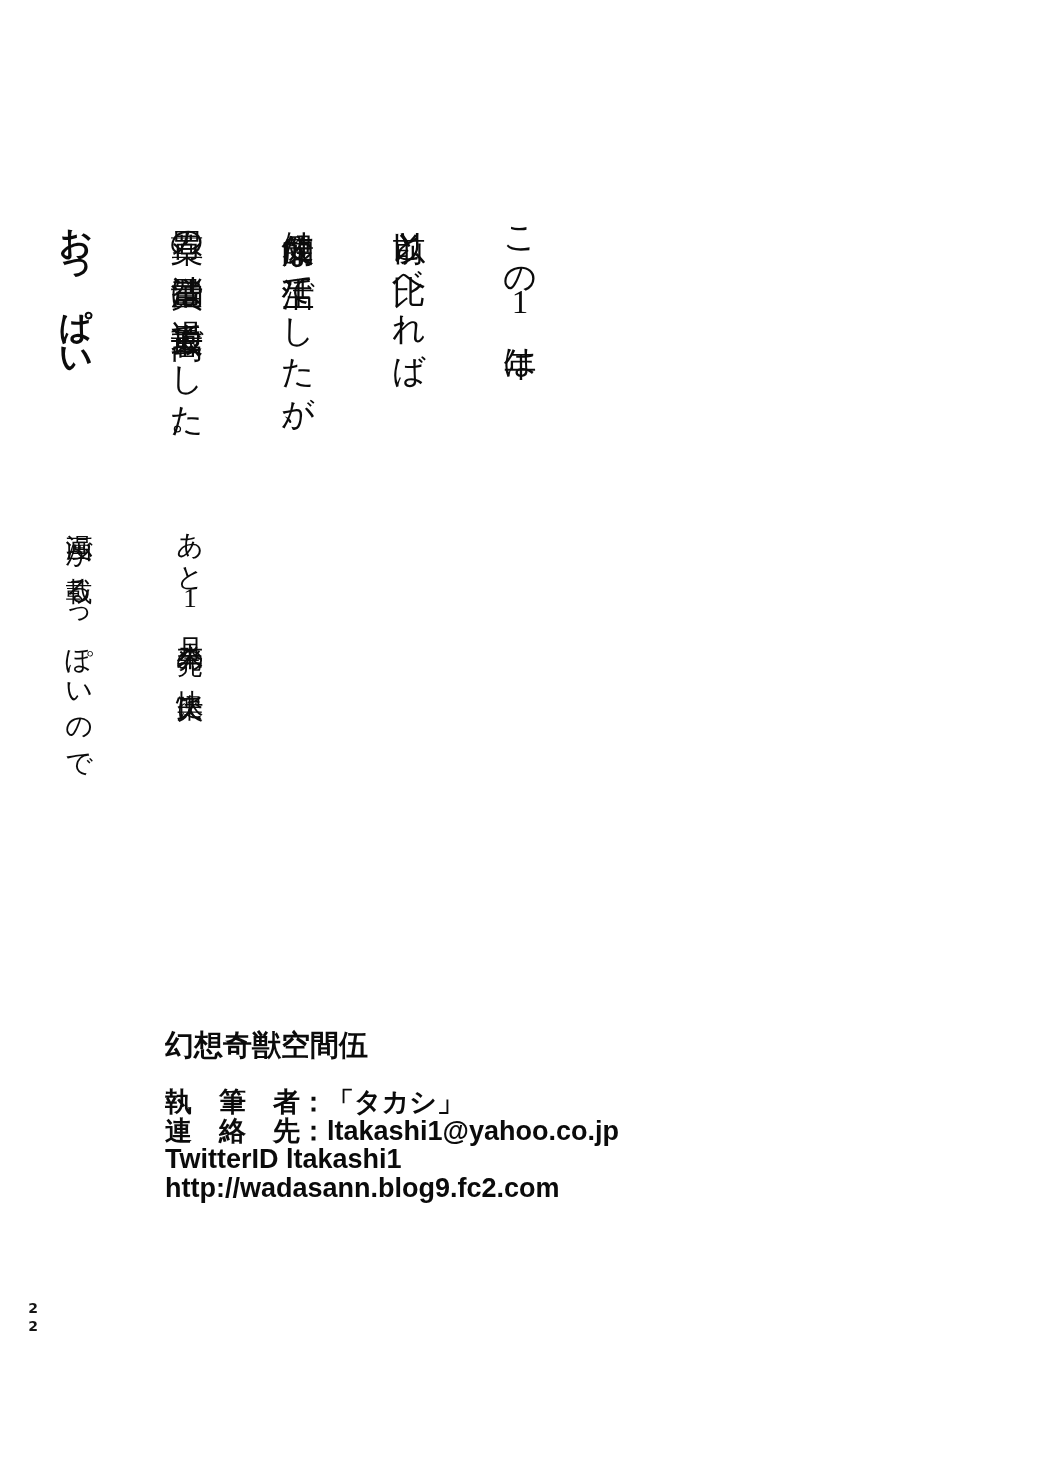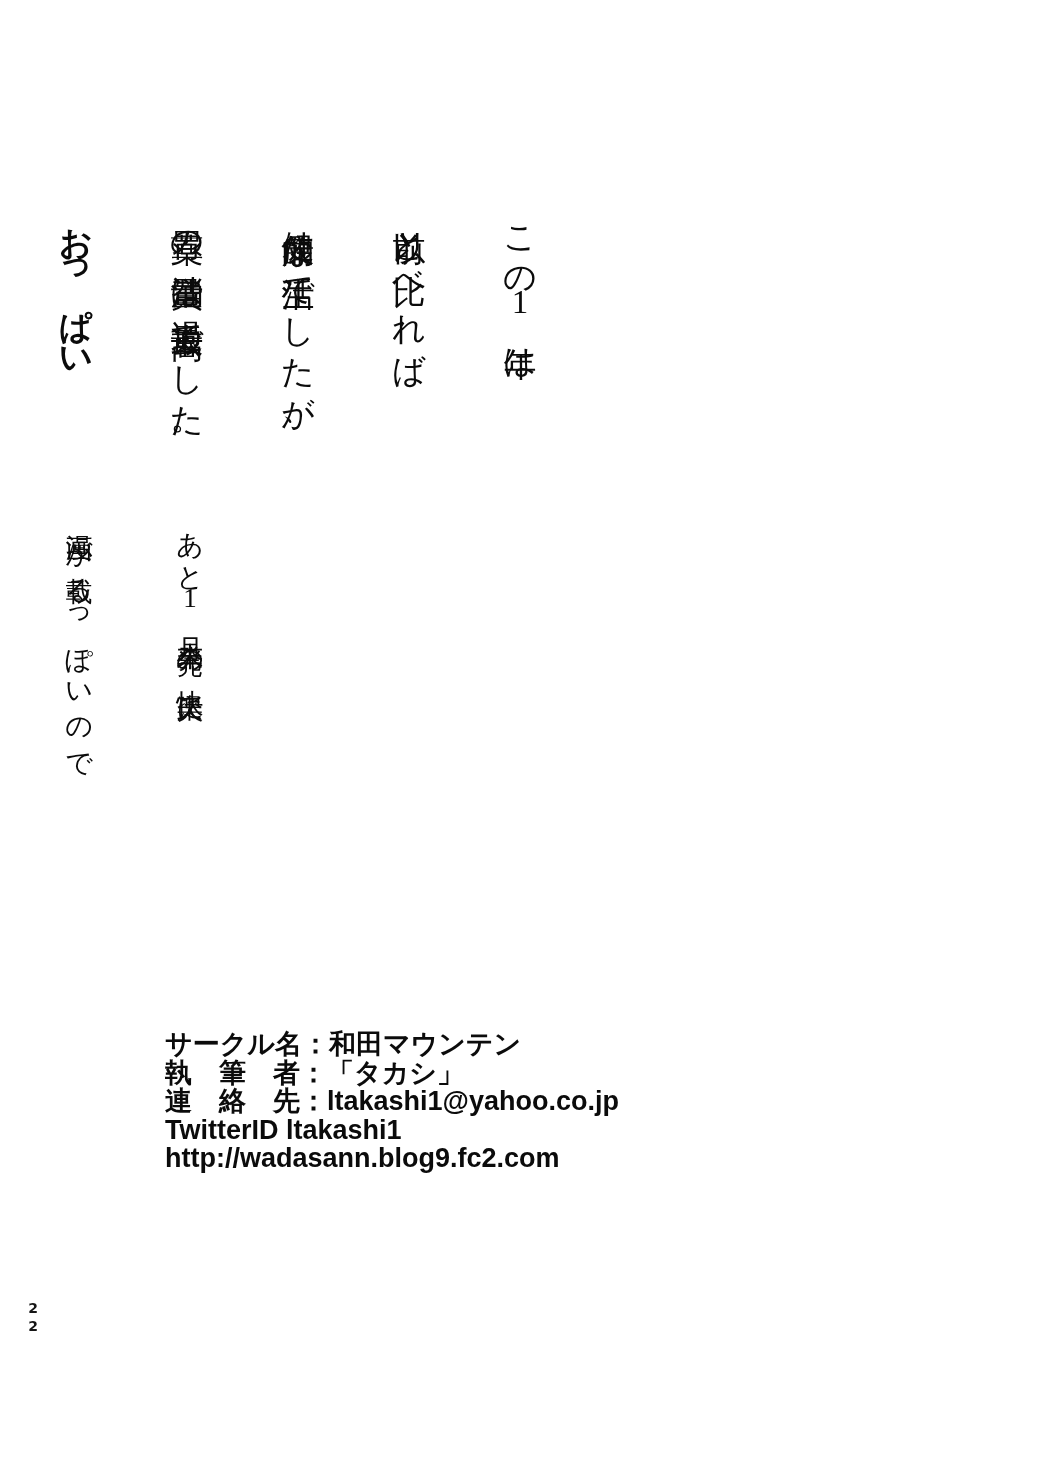--- a/index.html
+++ b/index.html
@@ -78,22 +78,22 @@
     <span class="vline bold">おっぱい</span>
   </div>
 
   <div class="vtext block-note">
     <span class="vline">あと1月末発売の快楽天に</span>
     <span class="vline">漫画が載るっぽいので</span>
     
   </div>
 
   <div class="colophon">
+    <div class="colophon-title">幻想奇獣空間伍</div>
     <div class="colophon-lines">
-      <div class="cline">サークル名：和田マウンテン</div>
       <div class="cline">執　筆　者：「タカシ」</div>
       <div class="cline">連　絡　先：ltakashi1@yahoo.co.jp</div>
       <div class="cline">TwitterID ltakashi1</div>
       <div class="cline">http://wadasann.blog9.fc2.com</div>
     </div>
   </div>
 
   <div class="page-number">22</div>
 
 </div>

